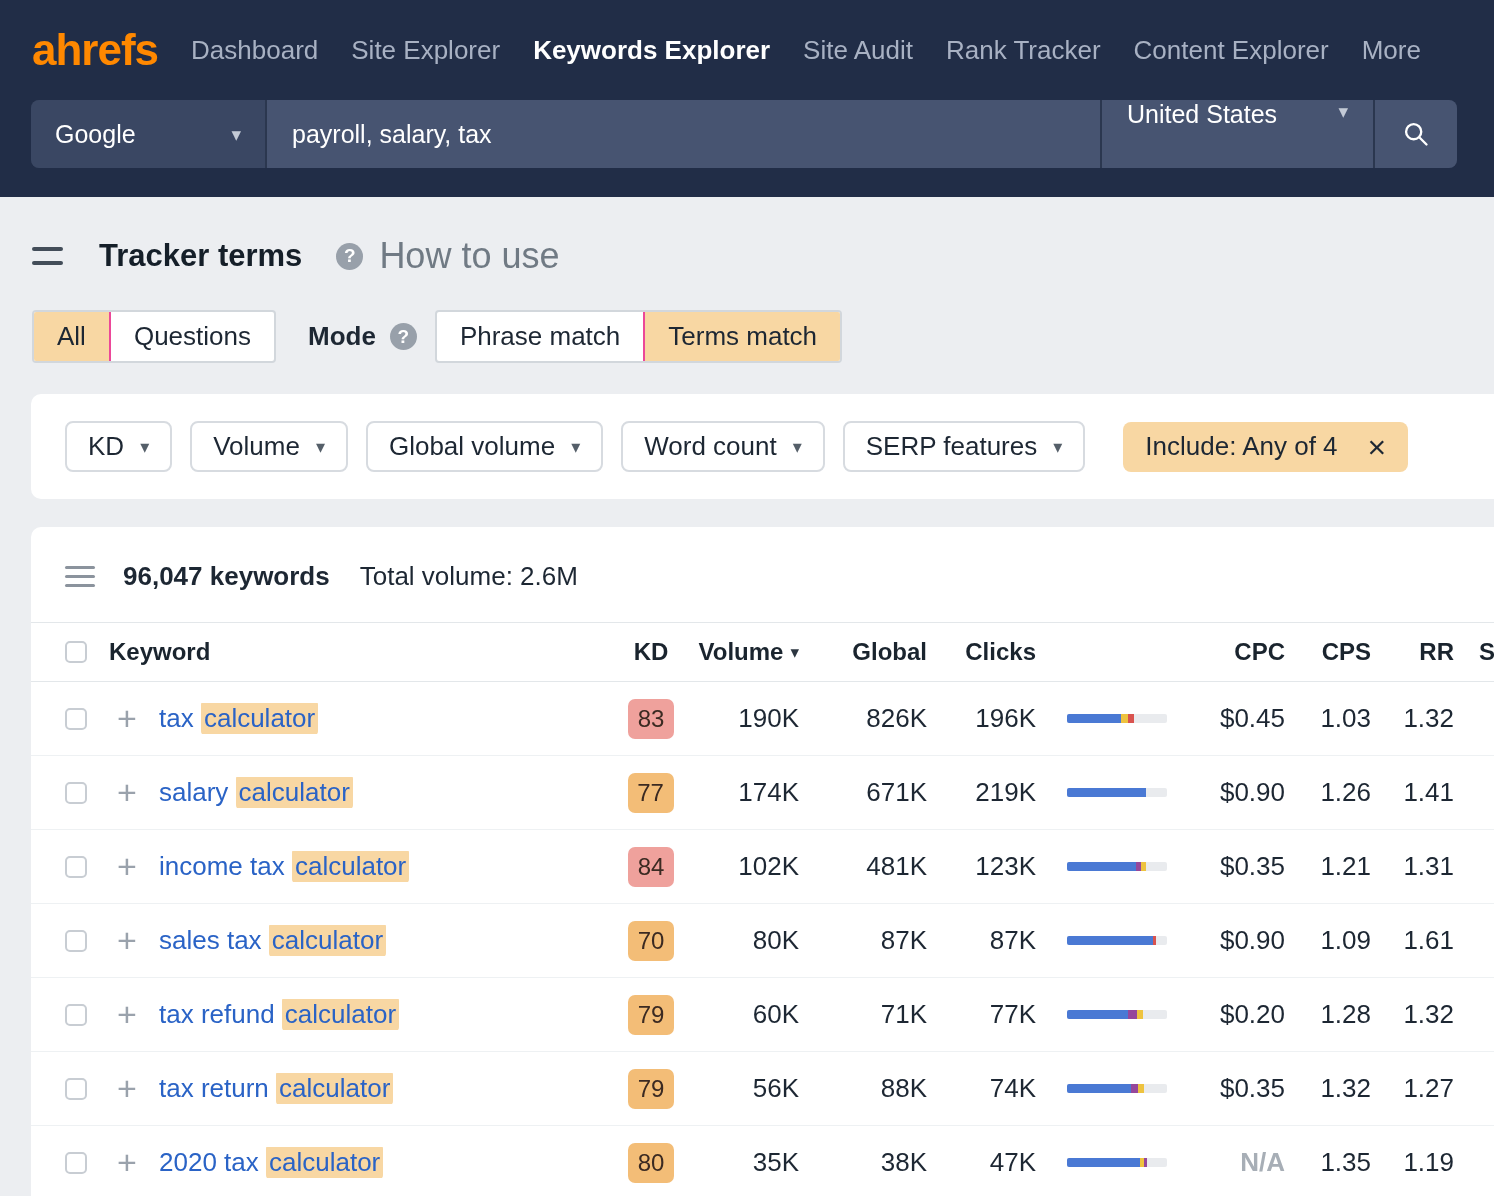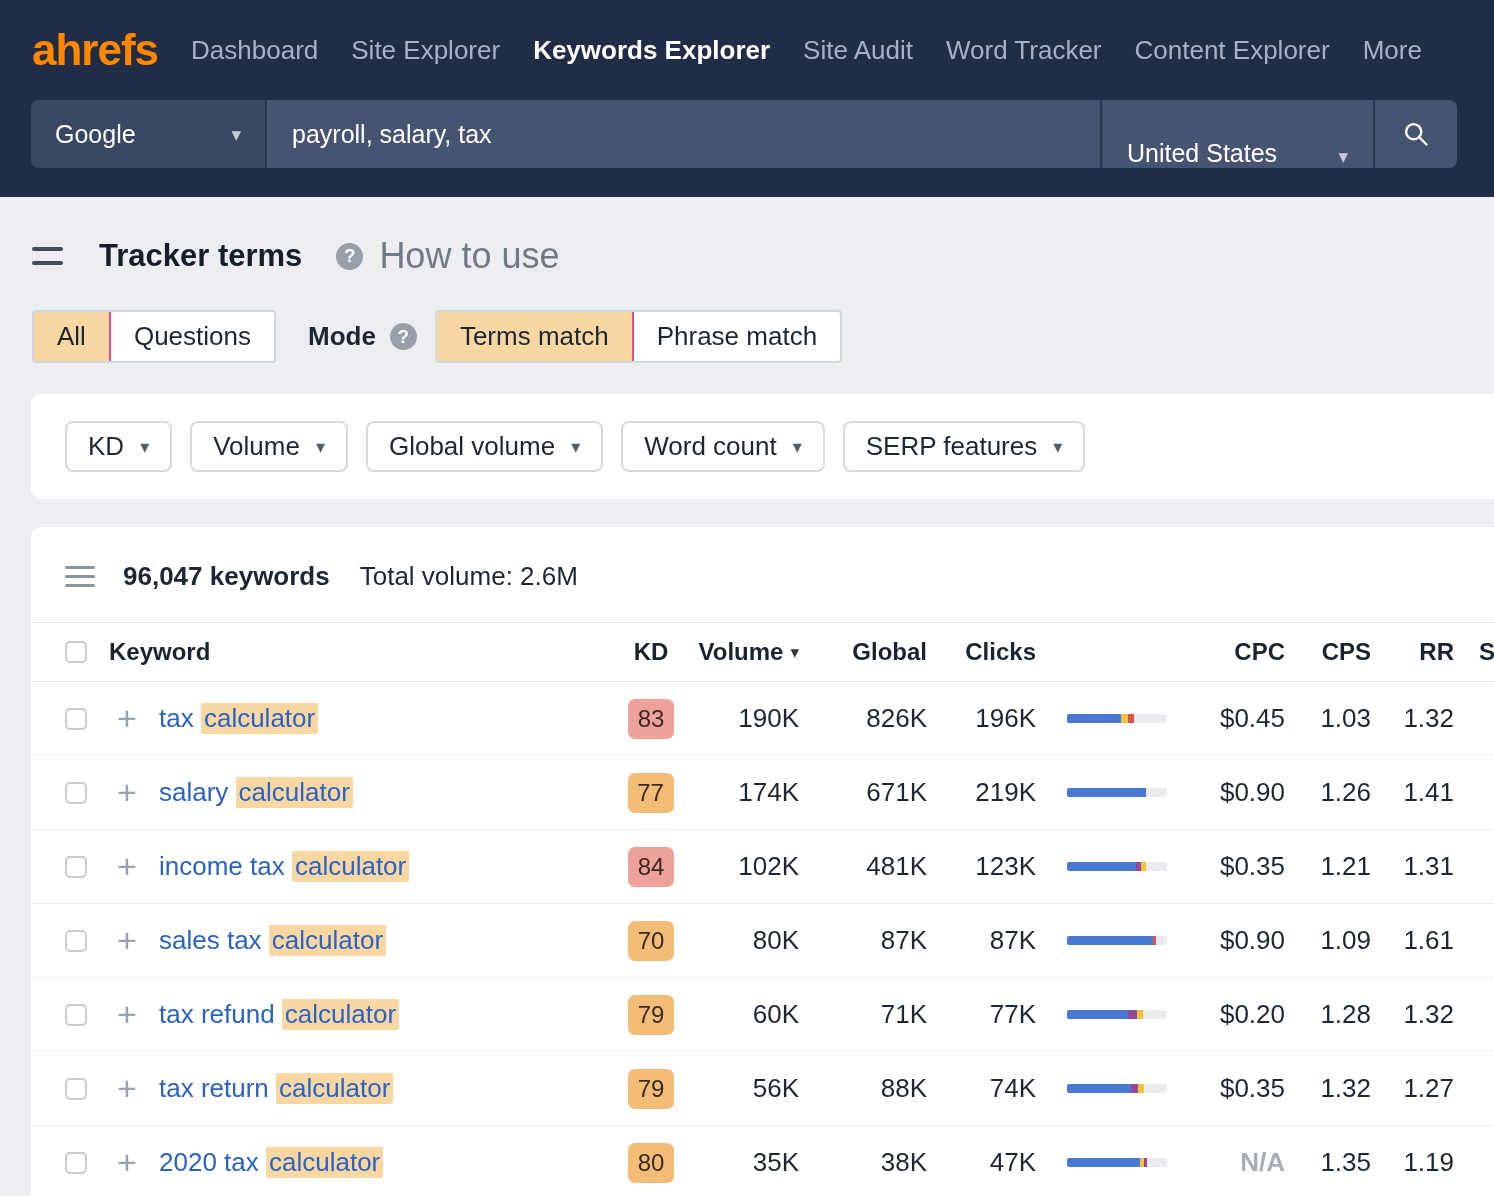--- a/index.html
+++ b/index.html
@@ -13,21 +13,21 @@
   
   .topbar{background:#212d47;padding-bottom:29px;}
   .nav-row{display:flex;align-items:center;height:100px;padding:0 32px;gap:33px;white-space:nowrap;overflow:hidden;}
   .logo{font-size:44px;font-weight:800;color:var(--brand);letter-spacing:-1px;margin-right:0;cursor:pointer;}
   .nav-item{color:#a8b1c3;font-size:26px;cursor:pointer;}
   .nav-item.active{color:#ffffff;font-weight:700;}
 
   .search-row{display:flex;height:68px;margin:0 37px 0 31px;border-radius:8px;overflow:hidden;background:#2b374f;gap:2px;}
   .engine-select{width:234px;flex:none;background:#3a4763;color:#fff;display:flex;align-items:center;justify-content:space-between;padding:0 24px;font-size:25px;cursor:pointer;}
   .search-input{flex:1;background:#475471;border:none;outline:none;color:#fff;padding:0 25px;font-size:25px;}
-  .country-select{width:271px;flex:none;background:#475471;color:#fff;display:flex;align-items:flex-end;justify-content:space-between;padding:0 25px;font-size:25px;cursor:pointer;}
+  .country-select{width:271px;flex:none;background:#475471;color:#fff;display:flex;align-items:flex-start;justify-content:space-between;padding:0 25px;font-size:25px;cursor:pointer;}
   .search-btn{width:82px;flex:none;background:#475471;display:flex;align-items:center;justify-content:center;}
   .bar-caret{color:#c3cad6;font-size:19px;}
 
   
   .page-head{display:flex;align-items:center;margin:38px 32px 0;}
   .sidebar-toggle{display:flex;flex-direction:column;gap:10px;width:31px;margin-right:36px;cursor:pointer;}
   .sidebar-toggle span{height:4px;background:#434d59;border-radius:2px;}
   .page-title{font-size:31px;font-weight:700;color:#151f29;margin-right:34px;}
   .help-circle{width:27px;height:27px;border-radius:50%;background:#98a0aa;color:#fff;font-size:19px;font-weight:700;display:inline-flex;align-items:center;justify-content:center;flex:none;cursor:pointer;}
   .howto{color:#707a84;font-size:36px;margin-left:16px;cursor:pointer;}
@@ -86,21 +86,21 @@
 <div class="app">
 
   <header class="topbar">
     <div class="nav-row">
       <div class="logo">ahrefs</div>
       <nav class="nav-items" style="display:flex;gap:33px;">
           <span class="nav-item">Dashboard</span>
           <span class="nav-item">Site Explorer</span>
           <span class="nav-item active">Keywords Explorer</span>
           <span class="nav-item">Site Audit</span>
-          <span class="nav-item">Word Tracker</span>
+          <span class="nav-item">Rank Tracker</span>
           <span class="nav-item">Content Explorer</span>
           <span class="nav-item">More</span>
         </nav>
     </div>
     <div class="search-row">
       <div class="engine-select">
         <span>Google</span>
         <span class="bar-caret">▾</span>
       </div>
       <input class="search-input" value="payroll, salary, tax" style="">
@@ -130,22 +130,22 @@
     </div>
 
     <div class="tabs-row">
       <div class="seg-group">
         <div class="seg active">All</div>
         <div class="seg">Questions</div>
       </div>
       <span class="mode-label">Mode</span>
       <span class="help-circle">?</span>
       <div class="seg-group">
+        <div class="seg">Phrase match</div>
         <div class="seg active">Terms match</div>
-        <div class="seg">Phrase match</div>
       </div>
     </div>
 
     <div class="filter-card">
       <div class="filter-btns">
           <button class="filter-btn">
             <span>KD</span>
             <span class="fcaret">▾</span>
           </button>
           <button class="filter-btn">
@@ -158,20 +158,24 @@
           </button>
           <button class="filter-btn">
             <span>Word count</span>
             <span class="fcaret">▾</span>
           </button>
           <button class="filter-btn">
             <span>SERP features</span>
             <span class="fcaret">▾</span>
           </button>
         </div>
+      <div class="include-pill">
+        <span>Include: Any of 4</span>
+        <span class="include-x">×</span>
+      </div>
     </div>
 
     <div class="results-card">
       <div class="summary-row">
         <div class="list-icon">
             <span></span>
             <span></span>
             <span></span>
           </div>
         <span class="kw-count">96,047 keywords</span>

